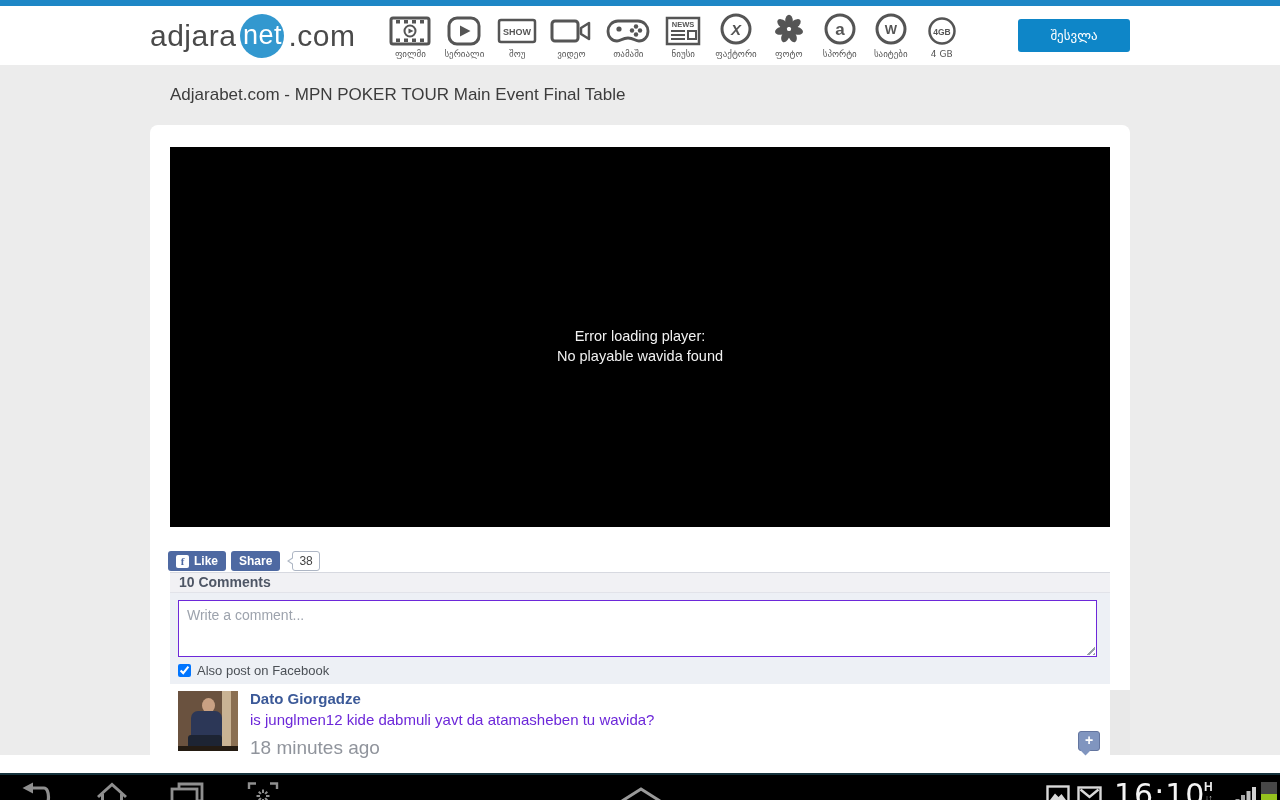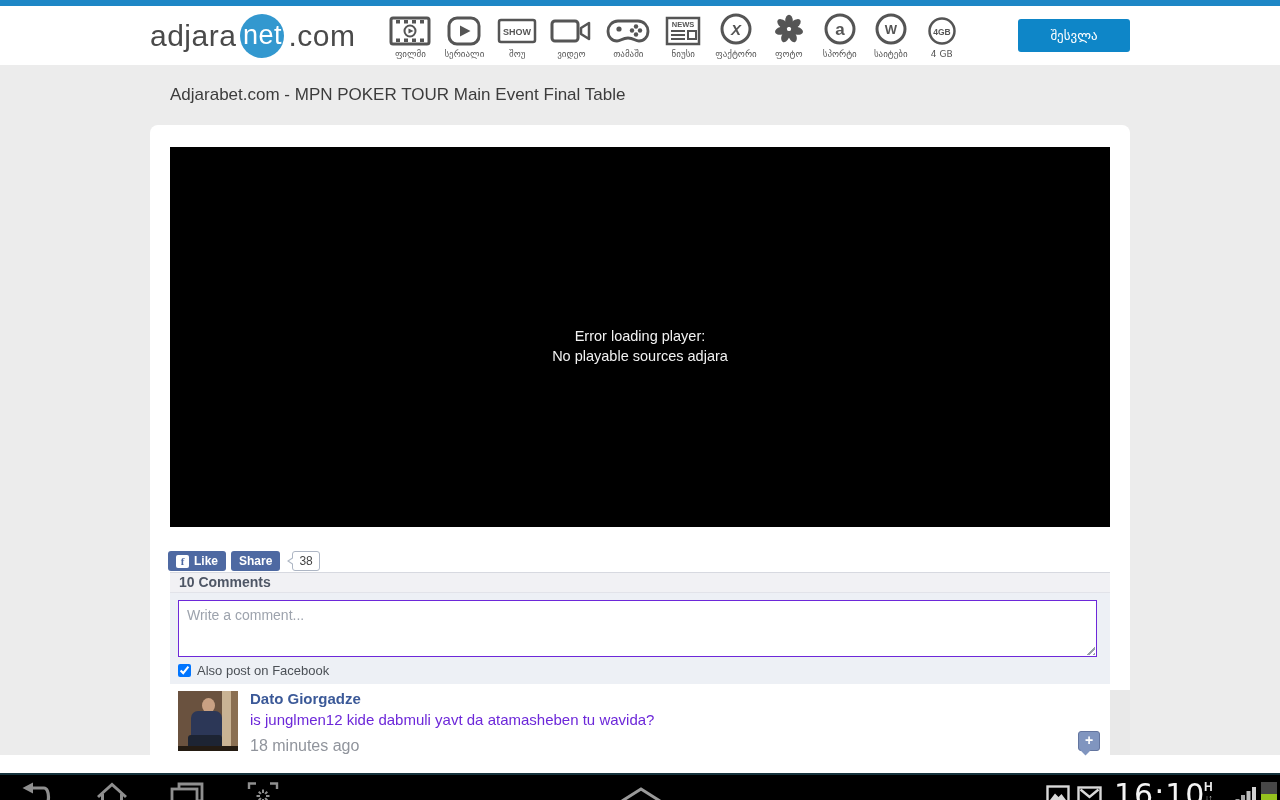--- a/index.html
+++ b/index.html
@@ -34,21 +34,21 @@
   .fb-checkbox-row{position:absolute;left:8px;top:70px;display:flex;align-items:center;font-size:13px;color:#4b5056;}
   .fb-checkbox-row input{width:13px;height:13px;margin:0 6px 0 0;}
   .comment{position:absolute;left:20px;top:565px;width:940px;height:65px;background:#fff;}
   .avatar{position:absolute;left:8px;top:1px;width:60px;height:60px;overflow:hidden;background:linear-gradient(90deg,#6a523f 0 74%,#c9b394 74% 88%,#8a6f52 88%);}
   .av-head{position:absolute;left:24px;top:7px;width:13px;height:15px;background:#c9a183;border-radius:50%;}
   .av-body{position:absolute;left:13px;top:20px;width:31px;height:26px;background:#2c3757;border-radius:7px 7px 2px 2px;}
   .av-legs{position:absolute;left:10px;top:44px;width:34px;height:16px;background:#1d2433;border-radius:3px;}
   .av-floor{position:absolute;left:0;bottom:0;width:100%;height:5px;background:#241b12;}
   .c-author{position:absolute;left:80px;top:0;font-size:15px;font-weight:bold;color:#3b5998;text-decoration:none;cursor:pointer;}
   .c-text{position:absolute;left:80px;top:21px;font-size:15px;color:#6d28d9;}
-  .c-time{position:absolute;left:80px;top:47px;font-size:16px;color:#90949c;}
+  .c-time{position:absolute;left:80px;top:47px;font-size:19px;color:#90949c;}
   .plus-bubble{position:absolute;left:908px;top:41px;width:20px;height:18px;background:#8095bf;border:1px solid #63759f;border-radius:3px;color:#fff;text-align:center;line-height:17px;font-size:14px;font-weight:bold;cursor:pointer;}
   .plus-bubble::after{content:"";position:absolute;left:3px;bottom:-3.5px;width:7px;height:7px;background:#8095bf;transform:rotate(45deg);}
   .gray-strip{position:absolute;left:960px;top:565px;width:20px;height:65px;background:#e9e9e9;}
   .navbar{position:absolute;left:0;top:755px;width:100%;height:45px;background:#000;border-top:2px solid #15323c;box-sizing:border-box;margin-top:18px;}
   .nb{position:absolute;cursor:pointer;}
   .nb-back{left:20px;top:6px;}
   .nb-home{left:94px;top:6px;}
   .nb-recents{left:169px;top:6px;}
   .nb-capture{left:245px;top:5px;}
   .nb-chevron{left:618px;top:11px;}
@@ -222,21 +222,21 @@
   </header>
 
   <main class="page">
     <h1 class="page-title">Adjarabet.com - MPN POKER TOUR Main Event Final Table</h1>
 
     <section class="panel">
 
       <div class="video">
         <div class="err">
           <div>Error loading player:</div>
-          <div>No playable sources adjara</div>
+          <div>No playable wavida found</div>
         </div>
       </div>
 
       <div class="fb-row">
         <div class="fb-btn">
           <span class="f-badge">f</span>
           <span>Like</span>
         </div>
         <div class="fb-btn">
           <span>Share</span>

